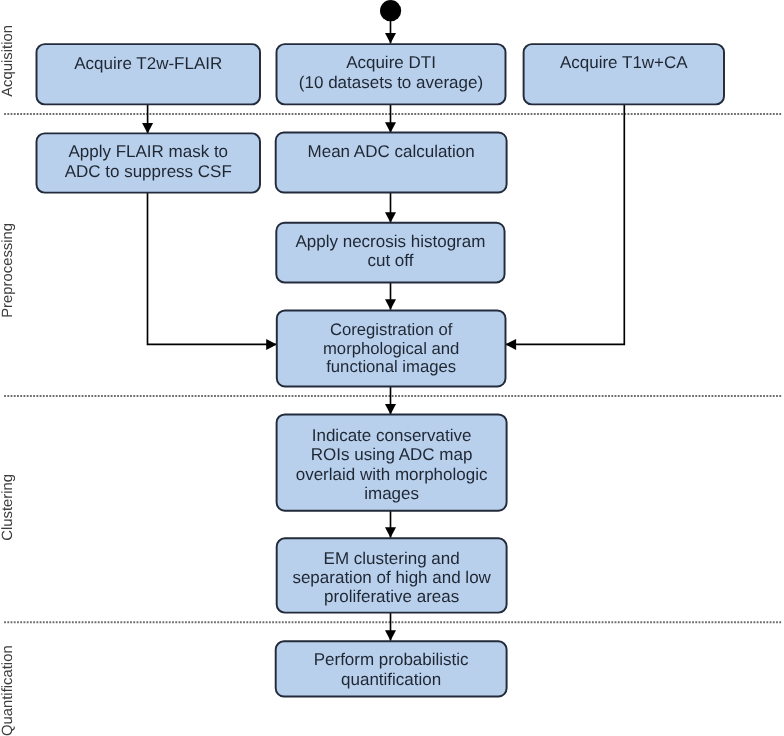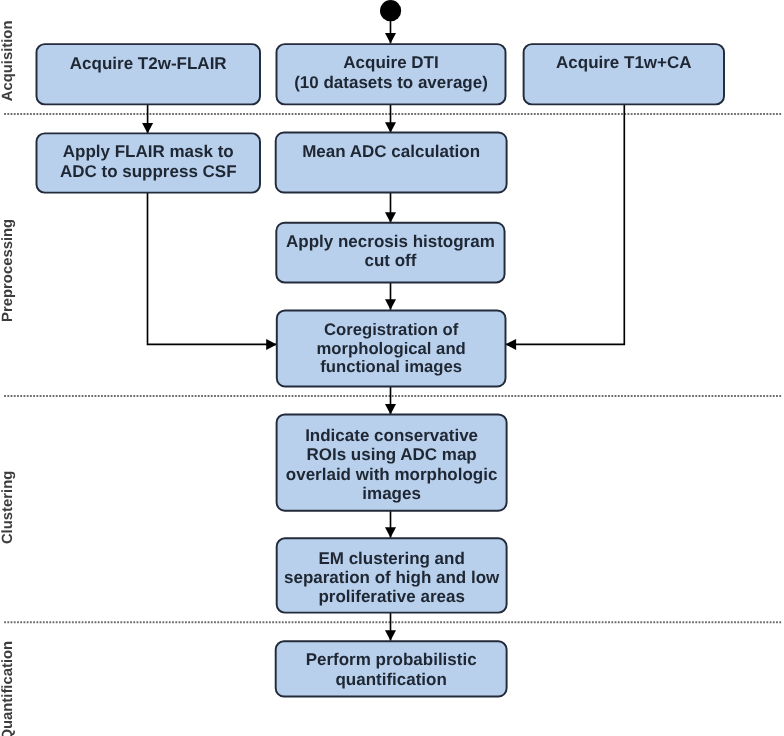--- a/index.html
+++ b/index.html
@@ -10,21 +10,21 @@
     height: 736px;
     background: #ffffff;
     overflow: hidden;
   }
   body {
     font-family: "Liberation Sans", sans-serif;
     color: #1e2733;
     -webkit-font-smoothing: antialiased;
     text-rendering: geometricPrecision;
   }
-  #stage { position: relative; width: 668px; height: 736px; background: #ffffff; font-weight: bold; }
+  #stage { position: relative; width: 668px; height: 736px; background: #ffffff; }
   svg#canvas { position: absolute; left: 0; top: 0; width: 784px; height: 736px; display: block; }
 
   .node-rect  { fill: #b9d0ec; stroke: #232b3a; stroke-width: 1.95; }
   .node-text  { font-family: "Liberation Sans", sans-serif; fill: #1e2733;
                 text-anchor: middle; -webkit-font-smoothing: antialiased; }
   .sec-label  { font-family: "Liberation Sans", sans-serif; fill: #3d3d3d;
                 font-size: 14.85px; text-anchor: middle; -webkit-font-smoothing: antialiased; }
   .divider    { stroke: #6e6e6e; stroke-width: 2; stroke-dasharray: 1.85 1.38; fill: none; }
   .conn       { stroke: #000000; stroke-width: 1.65; fill: none; }
   .arrowhead  { fill: #000000; }

